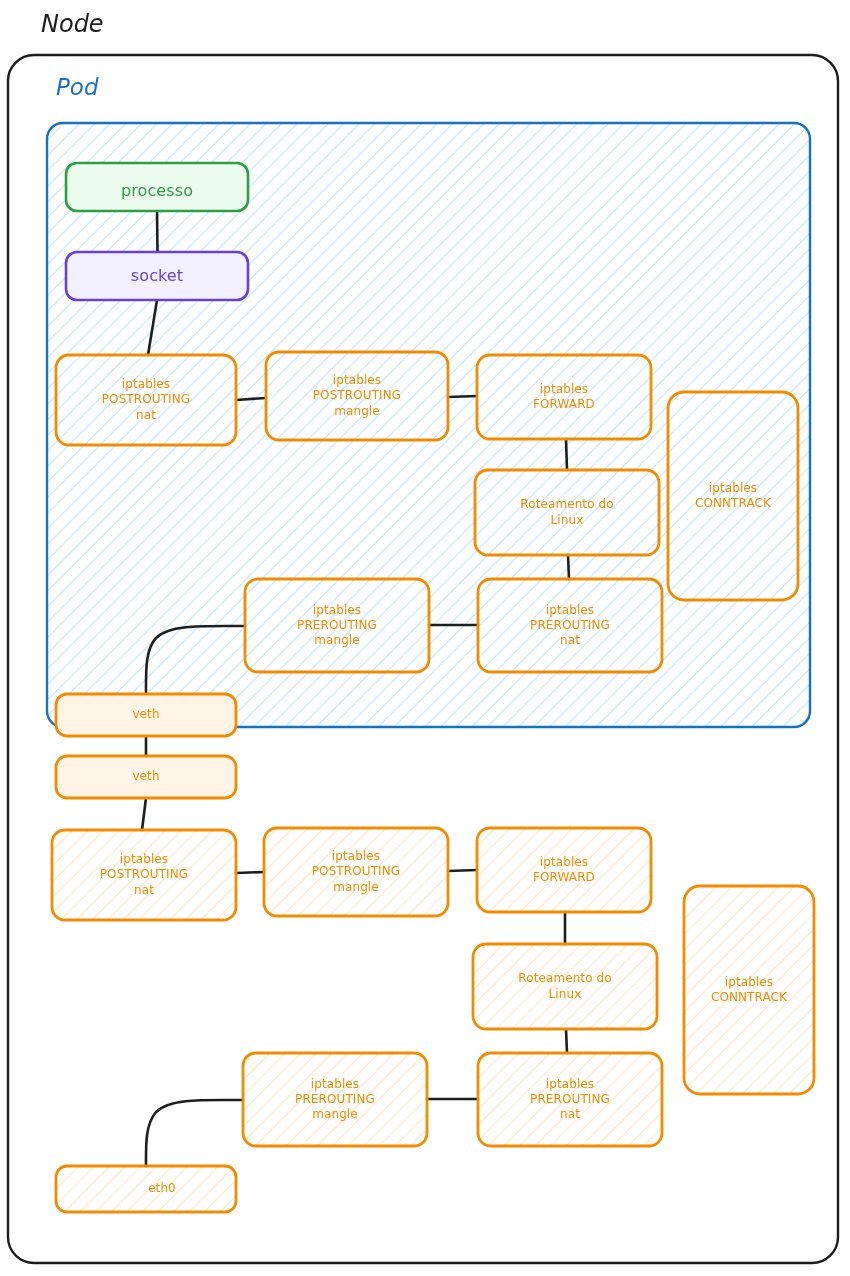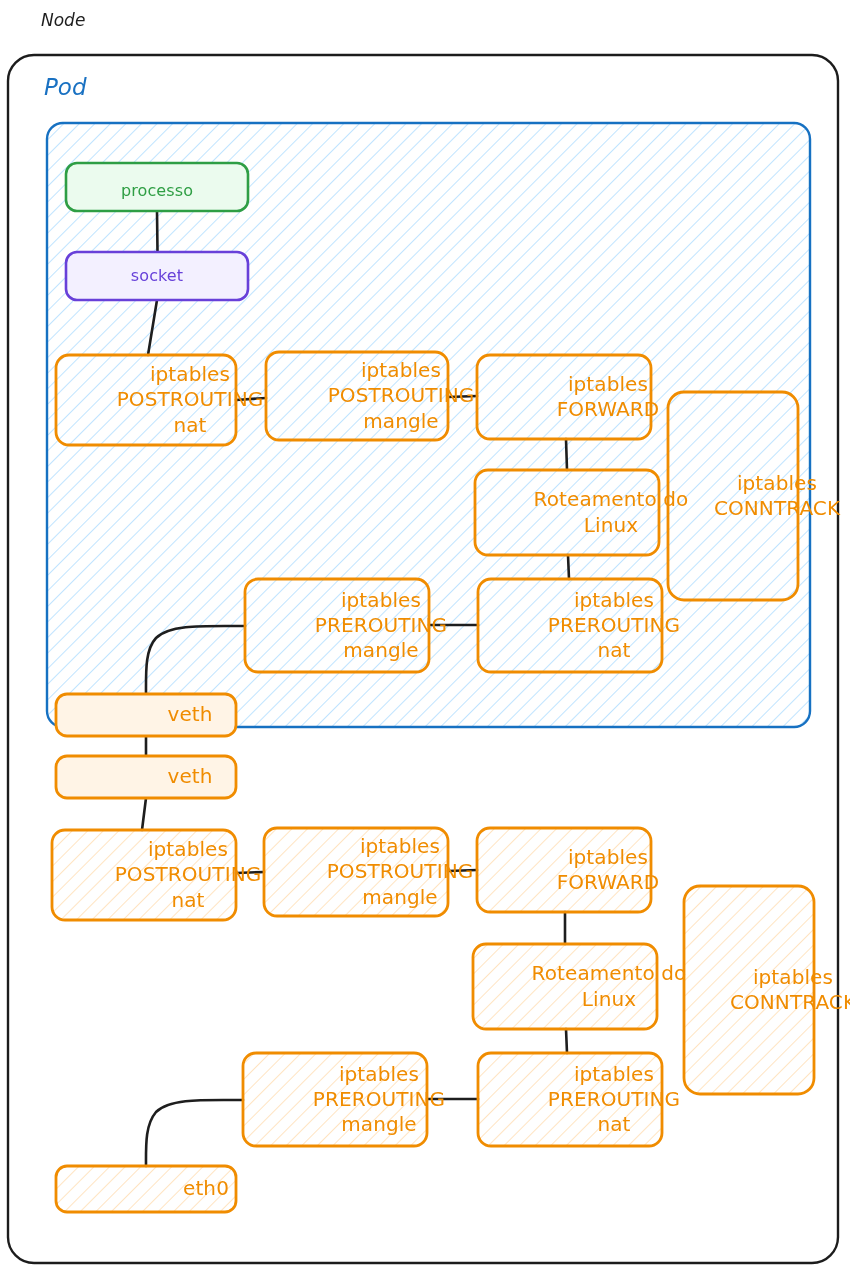--- a/index.html
+++ b/index.html
@@ -15,26 +15,26 @@
     position:absolute;
     display:flex;align-items:center;justify-content:center;
     text-align:center;
     font-family:"DejaVu Sans", sans-serif;
     line-height:1.26;
     white-space:pre-line;
     pointer-events:none;
     letter-spacing:.1px;
   }
   .ttl{position:absolute;font-family:"DejaVu Sans", sans-serif;font-style:italic;}
-  .ttl-node{color:#1e1e1e;font-size:17px;font-weight:400;text-align:right;}
+  .ttl-node{color:#1e1e1e;font-size:24px;font-weight:400;text-align:right;}
   .ttl-pod{color:#1971c2;font-size:23px;font-weight:400;}
 
   .t-green{color:#2f9e44;font-size:16px;}
   .t-purple{color:#6741d9;font-size:16px;text-align:center;}
-  .t-orange{color:#f08c00;font-size:20px;padding-left:44px;}
+  .t-orange{color:#f08c00;font-size:12px;}
 </style>
 </head>
 <body>
 
 <div id="stage">
 
   <svg id="canvas" viewBox="0 0 850 1276" xmlns="http://www.w3.org/2000/svg">
     <defs>
       <pattern id="hatch-blue" width="11" height="11" patternTransform="rotate(45)" patternUnits="userSpaceOnUse">
         <line x1="0" y1="0" x2="0" y2="11" stroke="#a5d8ff" stroke-width="1.4"></line>
@@ -93,21 +93,21 @@
     <rect x="264" y="828" width="184" height="88" rx="13" ry="13" fill="url(#hatch-orange)" stroke="#f08c00" stroke-width="2.8" filter="url(#soft)"></rect>
     <rect x="477" y="828" width="174" height="84" rx="13" ry="13" fill="url(#hatch-orange)" stroke="#f08c00" stroke-width="2.8" filter="url(#soft)"></rect>
     <rect x="684" y="886" width="130" height="208" rx="16" ry="16" fill="url(#hatch-orange)" stroke="#f08c00" stroke-width="2.8" filter="url(#soft)"></rect>
     <rect x="473" y="944" width="184" height="85" rx="13" ry="13" fill="url(#hatch-orange)" stroke="#f08c00" stroke-width="2.8" filter="url(#soft)"></rect>
     <rect x="243" y="1053" width="184" height="93" rx="13" ry="13" fill="url(#hatch-orange)" stroke="#f08c00" stroke-width="2.8" filter="url(#soft)"></rect>
     <rect x="478" y="1053" width="184" height="93" rx="13" ry="13" fill="url(#hatch-orange)" stroke="#f08c00" stroke-width="2.8" filter="url(#soft)"></rect>
     <rect x="56" y="1166" width="180" height="46" rx="11" ry="11" fill="url(#hatch-orange)" stroke="#f08c00" stroke-width="2.8" filter="url(#soft)"></rect>
   </svg>
 
   <div class="ttl ttl-node" style="left:41px;top:10px;">Node</div>
-  <div class="ttl ttl-pod" style="left:44px;top:74px;">Pod</div>
+  <div class="ttl ttl-pod" style="left:56px;top:74px;">Pod</div>
 
   <div class="node-label t-green" style="left:66px;top:163px;width:182px;height:56px;">processo</div>
   <div class="node-label t-purple" style="left:66px;top:252px;width:182px;height:48px;">socket</div>
 
   <div class="node-label t-orange" style="left:56px;top:355px;width:180px;height:90px;">iptables
 POSTROUTING
 nat</div>
   <div class="node-label t-orange" style="left:266px;top:352px;width:182px;height:88px;">iptables
 POSTROUTING
 mangle</div>

